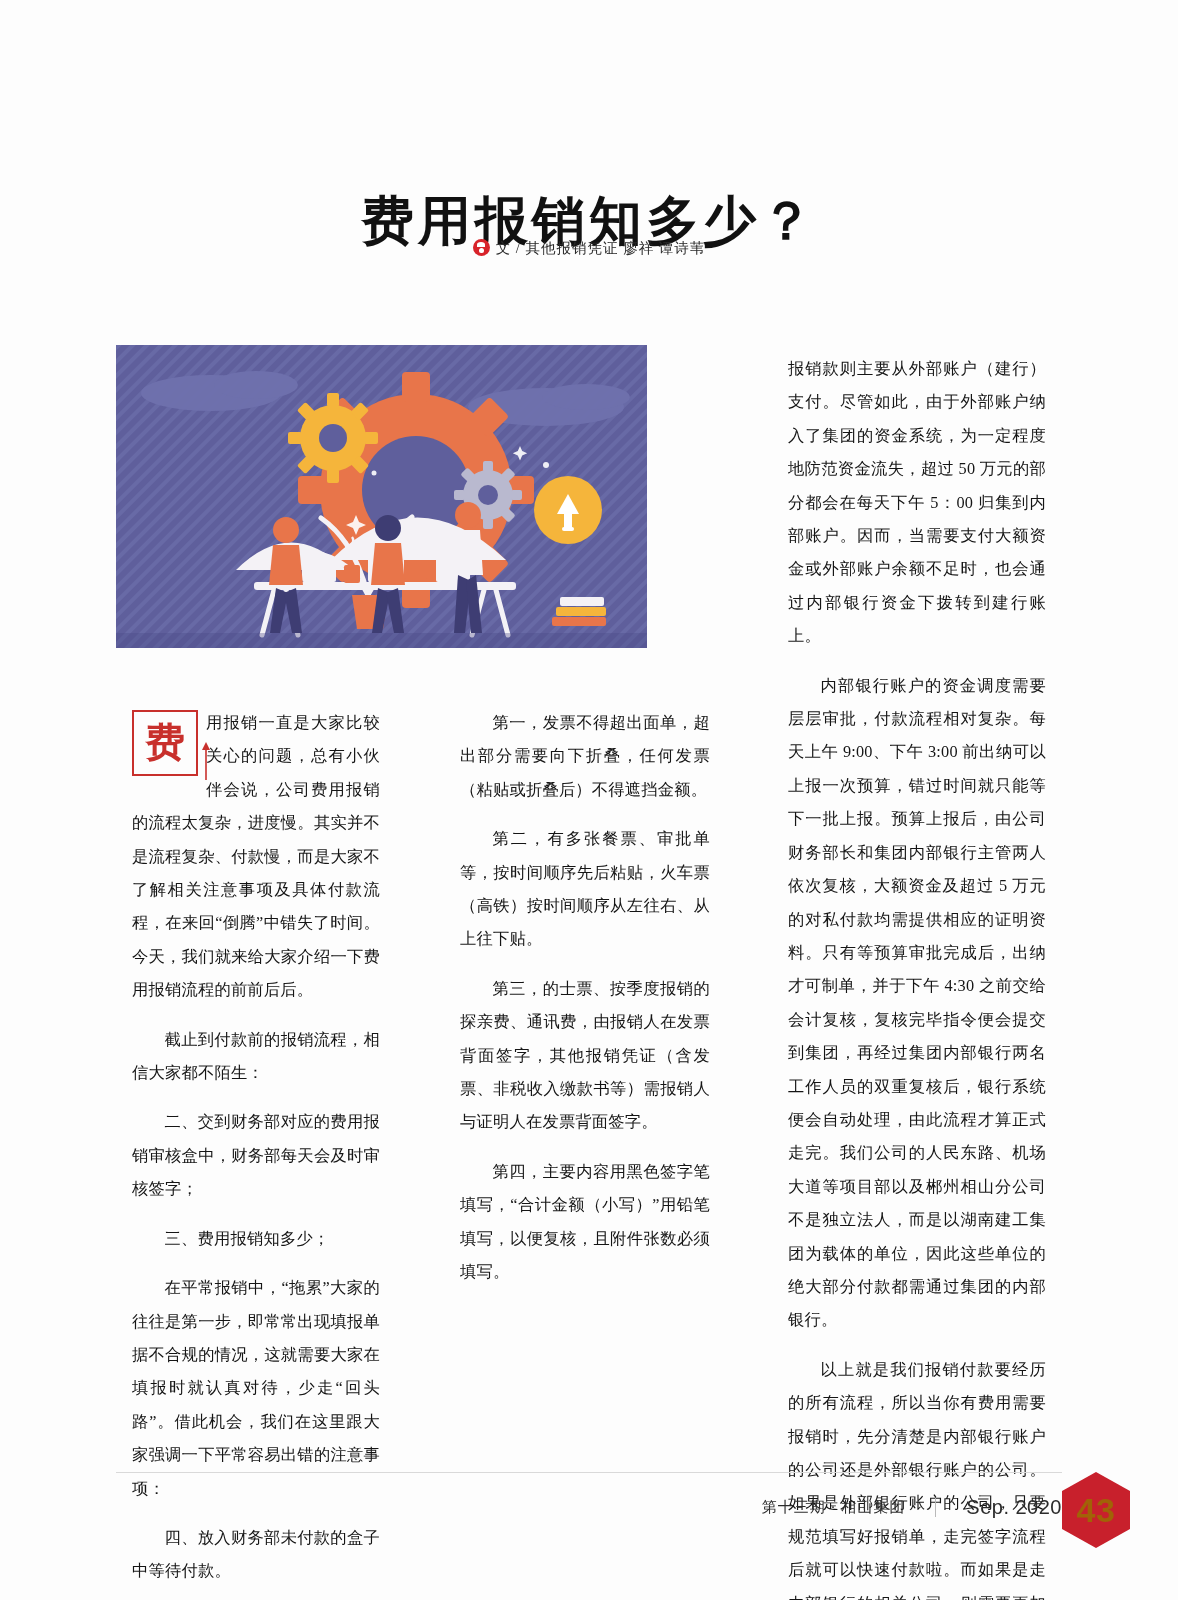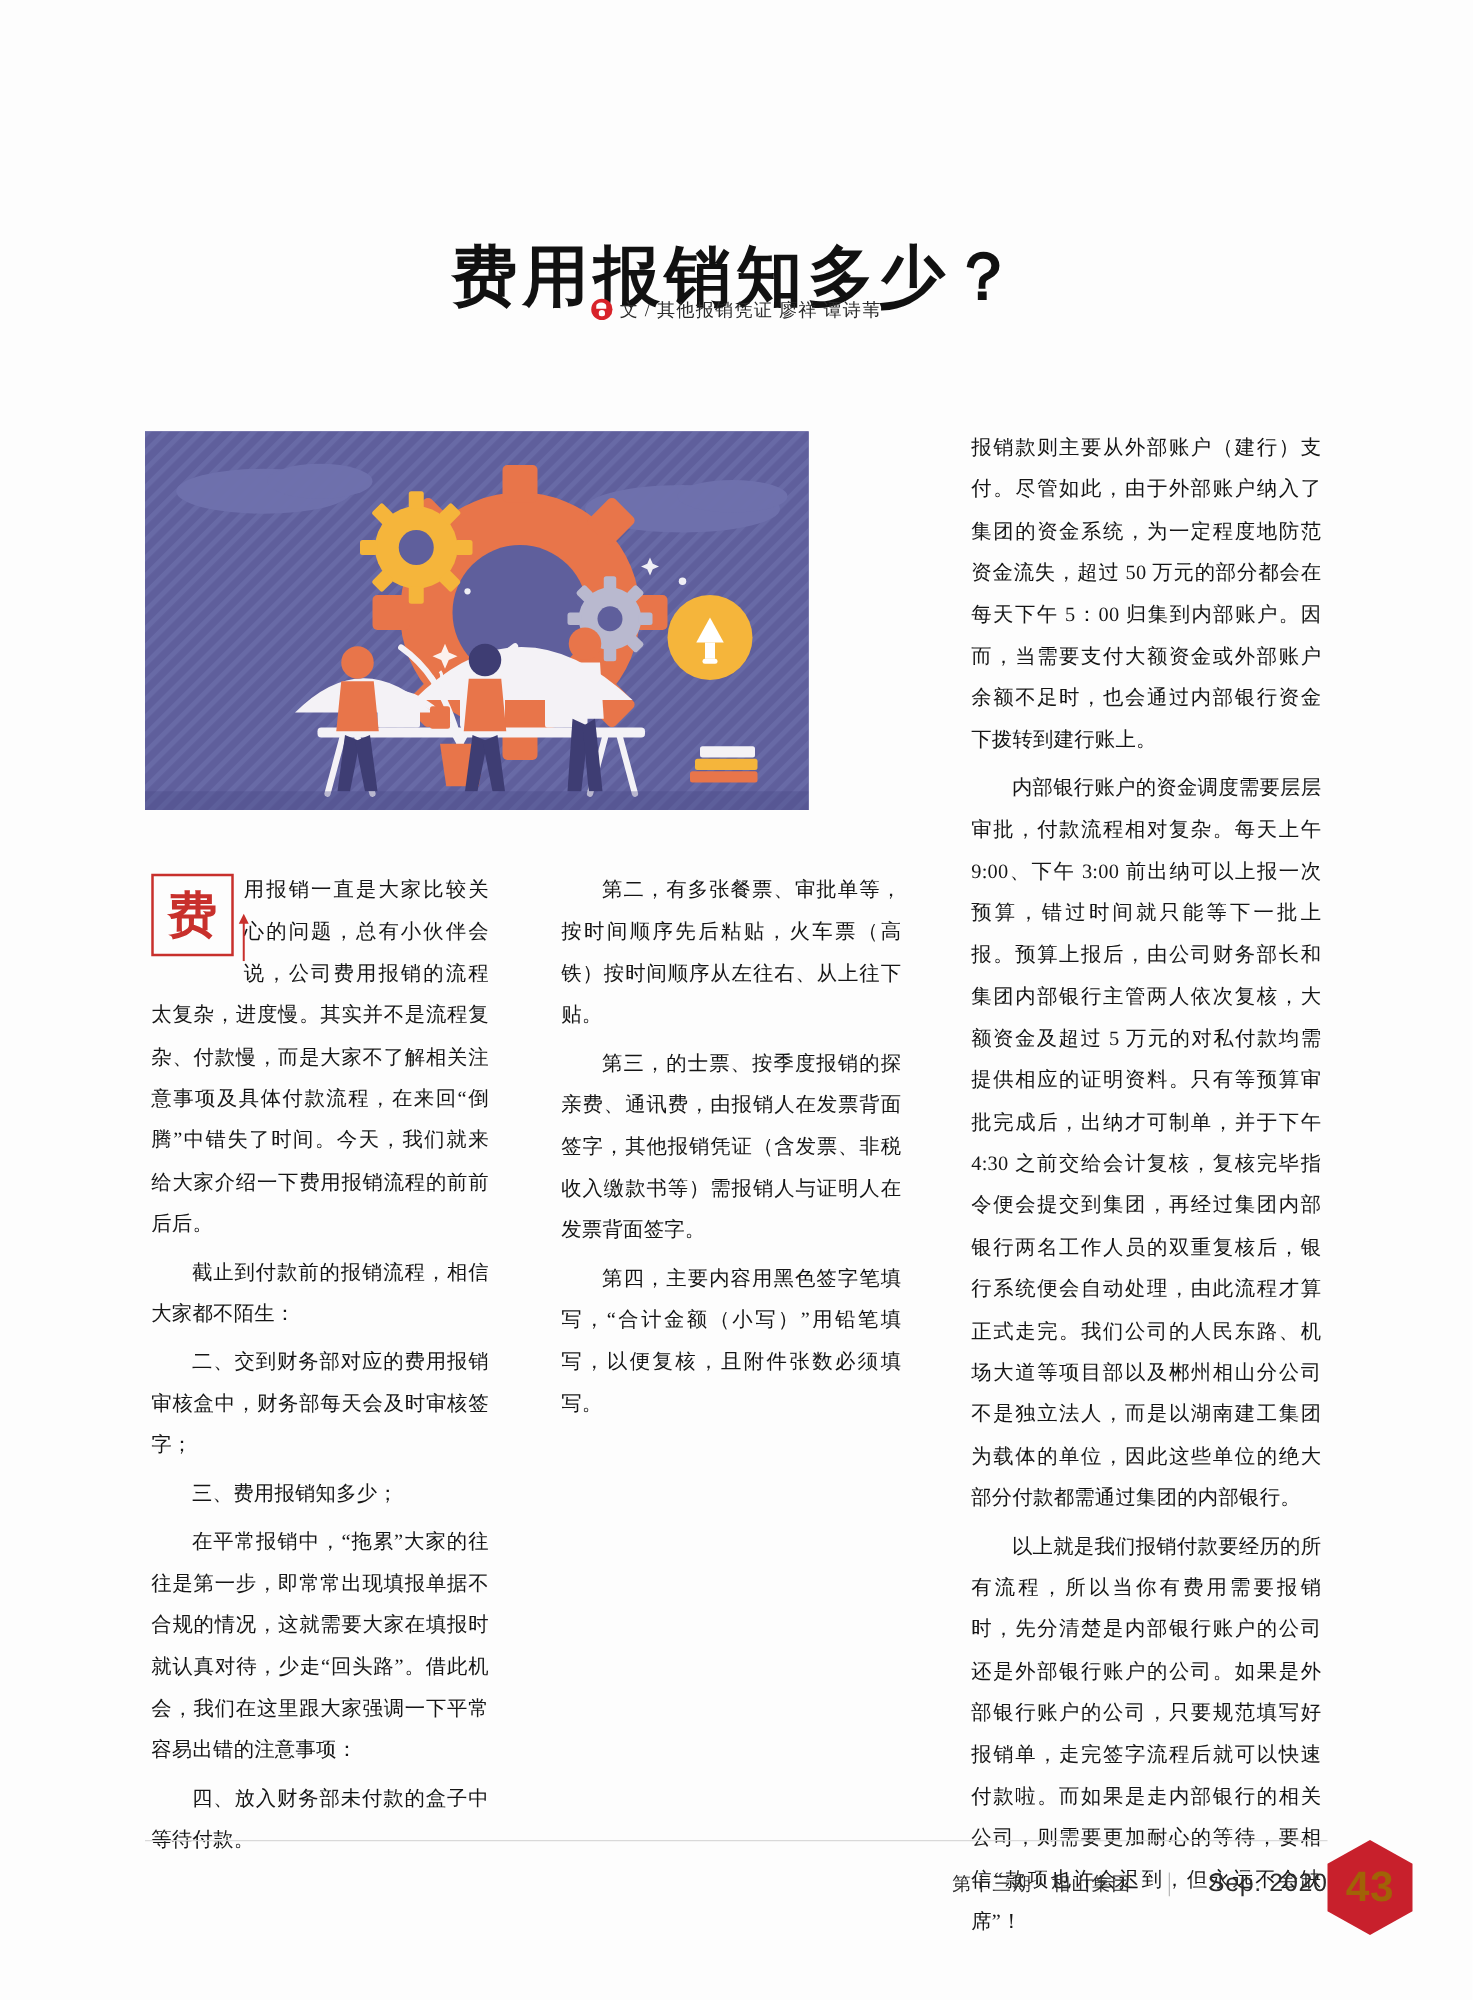--- a/index.html
+++ b/index.html
@@ -89,21 +89,21 @@
 
   
   .col {
     position: absolute;
     font-size: 16.3px;
     line-height: 33.4px;
     text-align: justify;
     color: #151515;
     letter-spacing: 0.2px;
   }
-  .col p { margin: 5px; text-indent: 2em; }
+  .col p { margin: 16px; text-indent: 2em; }
   .col p.noindent { text-indent: 0; }
 
   #col1 { left: 116px; top: 690px; width: 280px; }
   #col2 { left: 444px; top: 690px; width: 282px; }
   #col3 { left: 772px; top: 336px; width: 290px; }
 
   
   .dropcap {
     float: left;
     width: 66px;
@@ -358,20 +358,21 @@
       <span>用报销一直是大家比较关心的问题，总有小伙伴会说，公司费用报销的流程太复杂，进度慢。其实并不是流程复杂、付款慢，而是大家不了解相关注意事项及具体付款流程，在来回“倒腾”中错失了时间。今天，我们就来给大家介绍一下费用报销流程的前前后后。</span>
     </p>
     <p>截止到付款前的报销流程，相信大家都不陌生：</p>
     <p>二、交到财务部对应的费用报销审核盒中，财务部每天会及时审核签字；</p>
     <p>三、费用报销知多少；</p>
     <p>在平常报销中，“拖累”大家的往往是第一步，即常常出现填报单据不合规的情况，这就需要大家在填报时就认真对待，少走“回头路”。借此机会，我们在这里跟大家强调一下平常容易出错的注意事项：</p>
     <p>四、放入财务部未付款的盒子中等待付款。</p>
   </div>
 
   <div class="col" id="col2">
+    <p>第一，发票不得超出面单，超出部分需要向下折叠，任何发票（粘贴或折叠后）不得遮挡金额。</p>
     <p>第二，有多张餐票、审批单等，按时间顺序先后粘贴，火车票（高铁）按时间顺序从左往右、从上往下贴。</p>
     <p>第三，的士票、按季度报销的探亲费、通讯费，由报销人在发票背面签字，其他报销凭证（含发票、非税收入缴款书等）需报销人与证明人在发票背面签字。</p>
     <p>第四，主要内容用黑色签字笔填写，“合计金额（小写）”用铅笔填写，以便复核，且附件张数必须填写。</p>
   </div>
 
   <div class="col" id="col3">
     <p class="noindent">报销款则主要从外部账户（建行）支付。尽管如此，由于外部账户纳入了集团的资金系统，为一定程度地防范资金流失，超过 50 万元的部分都会在每天下午 5：00 归集到内部账户。因而，当需要支付大额资金或外部账户余额不足时，也会通过内部银行资金下拨转到建行账上。</p>
     <p>内部银行账户的资金调度需要层层审批，付款流程相对复杂。每天上午 9:00、下午 3:00 前出纳可以上报一次预算，错过时间就只能等下一批上报。预算上报后，由公司财务部长和集团内部银行主管两人依次复核，大额资金及超过 5 万元的对私付款均需提供相应的证明资料。只有等预算审批完成后，出纳才可制单，并于下午 4:30 之前交给会计复核，复核完毕指令便会提交到集团，再经过集团内部银行两名工作人员的双重复核后，银行系统便会自动处理，由此流程才算正式走完。我们公司的人民东路、机场大道等项目部以及郴州相山分公司不是独立法人，而是以湖南建工集团为载体的单位，因此这些单位的绝大部分付款都需通过集团的内部银行。</p>
     <p>以上就是我们报销付款要经历的所有流程，所以当你有费用需要报销时，先分清楚是内部银行账户的公司还是外部银行账户的公司。如果是外部银行账户的公司，只要规范填写好报销单，走完签字流程后就可以快速付款啦。而如果是走内部银行的相关公司，则需要更加耐心的等待，要相信“款项也许会迟到，但永远不会缺席”！</p>
   </div>

